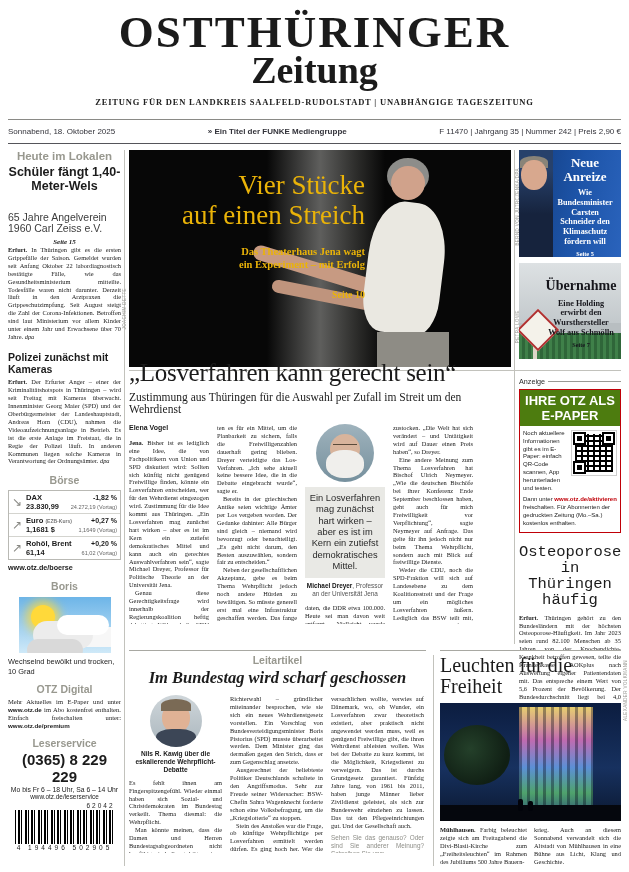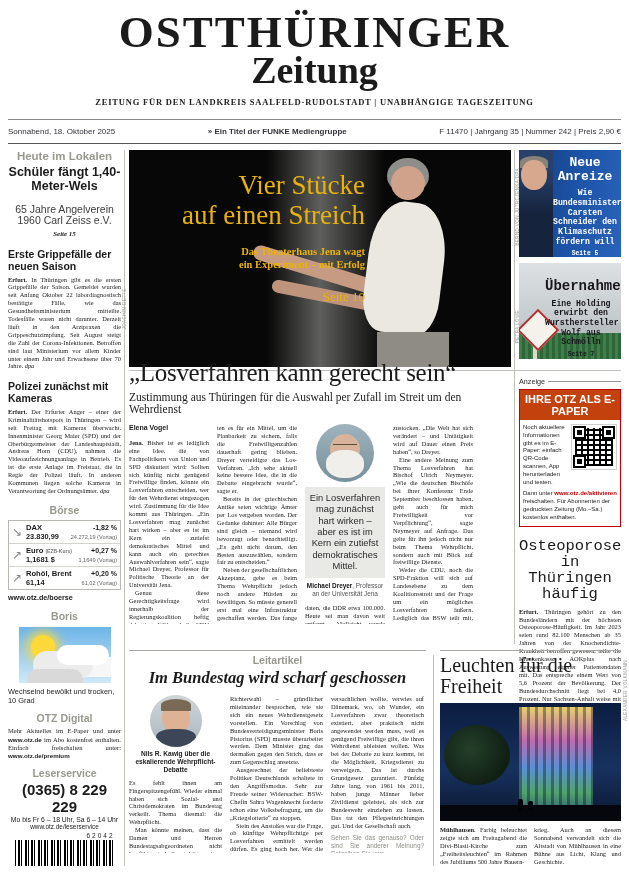--- a/index.html
+++ b/index.html
@@ -28,21 +28,21 @@
   .body-txt{font-size:6.4px;line-height:7.9px;text-align:justify;}
   .body-txt .lead{font-weight:bold;}
   .body-txt .src{font-style:italic;}
   .news-head{font-family:"Liberation Sans",sans-serif;font-weight:bold;font-size:10.5px;line-height:1.12;}
 
   
   .col-left{position:absolute;left:8px;top:150px;width:113px;height:716px;overflow:hidden;}
   .lt-title{font-family:"Liberation Sans",sans-serif;font-weight:bold;font-size:12.5px;
             line-height:1.1;text-align:center;margin-top:4px;}
   .lt-sub{font-family:"Liberation Sans",sans-serif;font-size:10.5px;color:#3c3c3c;
-          line-height:1.12;text-align:center;margin-top:10px;}
+          line-height:1.12;margin-top:18px;}
   .pgref{font-size:7px;font-weight:bold;font-style:italic;text-align:center;margin-top:3px;}
   .col-left .news-head{margin:11px 0 3px;}
   .boerse-box{border:1px solid #b9b9b4;margin-top:4px;font-family:"Liberation Sans",sans-serif;}
   .b-row{display:flex;align-items:center;padding:2px 3px;border-bottom:1px solid #d4d4cf;}
   .b-row:last-child{border-bottom:none;}
   .b-arrow{width:14px;font-size:12px;color:#8a8a85;line-height:1;}
   .b-main{flex:1;}
   .b-l1,.b-l2{display:flex;justify-content:space-between;align-items:baseline;}
   .b-name{font-weight:bold;font-size:7.6px;}
   .b-sfx{font-size:5px;color:#777;}
@@ -79,30 +79,30 @@
   .d-torso{position:absolute;left:238px;top:52px;width:76px;height:132px;border-radius:42% 42% 28% 28%;
            background:#eae8e1;transform:rotate(7deg);}
   .d-arm1{position:absolute;left:122px;top:112px;width:128px;height:15px;border-radius:8px;
           background:#c79a82;transform:rotate(17deg);}
   .d-arm2{position:absolute;left:142px;top:140px;width:118px;height:13px;border-radius:7px;
           background:#bf947d;transform:rotate(11deg);}
   .d-pants{position:absolute;left:248px;top:182px;width:72px;height:35px;background:#8e8c85;}
   .hero-text{position:absolute;left:6px;top:20px;width:230px;text-align:right;color:#eab308;}
   .hero-t{font-size:27px;line-height:30px;}
   .hero-s{font-size:10.5px;font-weight:bold;line-height:1.2;margin-top:16px;}
-  .hero-p{font-size:13px;font-weight:normal;margin-top:18px;}
+  .hero-p{font-size:10px;font-weight:bold;margin-top:18px;}
 
   
   .t1{position:absolute;left:519px;top:150px;width:102px;height:107px;overflow:hidden;
       background:linear-gradient(100deg,#123b7c,#1d54a8 55%,#2a63bc);color:#fff;}
   .t1 .man{position:absolute;left:-6px;top:0;width:40px;height:100%;
       background:linear-gradient(180deg,#27416b 18%,#16233d 60%);}
   .t1 .face{position:absolute;left:2px;top:10px;width:26px;height:30px;border-radius:48%;background:#d8a88e;}
   .t1 .hairm{position:absolute;left:1px;top:6px;width:28px;height:12px;border-radius:50% 50% 0 0;background:#5a4a3c;}
-  .t-text{position:absolute;left:34px;top:6px;width:64px;text-align:center;font-family:Liberation Mono, monospace;}
+  .t-text{position:absolute;left:34px;top:6px;width:64px;text-align:center;}
   .t-kick{font-size:13px;font-weight:bold;line-height:1.05;}
   .t-body{font-size:8.2px;font-weight:bold;line-height:1.18;margin-top:5px;}
   .t-page{font-size:6.3px;font-weight:bold;margin-top:4px;}
   .t2{position:absolute;left:519px;top:263px;width:102px;height:96px;overflow:hidden;
       background:linear-gradient(#dde1e3,#c3c9cc 62%,#b8bec1 62%);color:#16161c;}
   .t2 .wall{position:absolute;left:0;bottom:0;width:100%;height:26px;
       background:repeating-linear-gradient(90deg,#3f8049 0 3px,#2f6639 3px 6px);}
   .t2 .sign{position:absolute;left:4px;bottom:14px;width:26px;height:26px;background:#f4f2ea;
       border:2px solid #b03030;transform:rotate(45deg);}
   .t2 .post{position:absolute;left:14px;bottom:0;width:4px;height:16px;background:#ddd8c8;}
@@ -150,22 +150,22 @@
             line-height:1.2;text-align:center;margin-bottom:5px;}
   .leit-foot{margin-top:5px;font-family:"Liberation Sans",sans-serif;font-size:6.4px;
              line-height:1.25;color:#8e8e88;}
 
   
   .col-right{position:absolute;left:519px;top:377px;width:102px;}
   .anz{display:flex;align-items:center;gap:3px;font-family:"Liberation Sans",sans-serif;
        font-size:7.2px;color:#2a2a2a;}
   .anz::after{content:"";flex:1;border-top:1px solid #9a9a95;}
   .ep-box{border:1px solid #c00008;margin-top:3px;}
-  .ep-head{background:#c2410c;color:#fff;font-family:"Liberation Sans",sans-serif;
-           font-weight:bold;font-size:11px;text-align:center;padding:3px 0;}
+  .ep-head{background:#4d7c0f;color:#fff;font-family:"Liberation Sans",sans-serif;
+           font-weight:bold;font-size:13px;text-align:center;padding:3px 0;}
   .ep-body{display:flex;gap:3px;padding:4px 3px 2px;}
   .ep-txt{font-family:"Liberation Sans",sans-serif;font-size:6px;line-height:1.3;flex:1;}
   .qr{width:44px;height:44px;flex:0 0 auto;position:relative;border:1px solid #cfcfcf;background:#fff;
       background-image:repeating-linear-gradient(0deg,#000 0 2px,transparent 2px 5px),
                        repeating-linear-gradient(90deg,#000 0 2px,transparent 2px 6px);
       background-position:3px 3px;background-size:38px 38px;background-repeat:no-repeat;}
   .qr i{position:absolute;width:9px;height:9px;border:2px solid #000;background:#fff;}
   .qr i::after{content:"";position:absolute;inset:2px;background:#000;}
   .qr .q1{left:1px;top:1px;} .qr .q2{right:1px;top:1px;} .qr .q3{left:1px;bottom:1px;}
   .ep-foot{font-family:"Liberation Sans",sans-serif;font-size:6px;line-height:1.3;padding:2px 3px 4px;}
@@ -209,21 +209,20 @@
   <div class="vr" style="left:514px;top:150px;height:494px;"></div>
   <div class="vr" style="left:433px;top:655px;height:211px;"></div>
   <div class="hr" style="left:129px;top:370px;width:492px;"></div>
 
   <div class="col-left">
     <div class="seclabel" style="font-size:11.5px">Heute im Lokalen</div>
     <div class="lt-title">Schüler fängt 1,40-Meter-Wels</div>
     <div class="lt-sub">65 Jahre Angelverein 1960 Carl Zeiss e.V.</div>
     <div class="pgref">Seite 15</div>
 
-    <div class="news-head">Erste Grippefälle der neuen Saison</div>
     <p class="body-txt" style="margin:0"><span class="lead">Erfurt.</span> <span>In Thüringen gibt es die ersten Grippefälle der Saison. Gemeldet wurden seit Anfang Oktober 22 labordiagnostisch bestätigte Fälle, wie das Gesundheitsministerium mitteilte. Todesfälle waren nicht darunter. Derzeit läuft in den Arztpraxen die Grippeschutzimpfung. Seit August steigt die Zahl der Corona-Infektionen. Betroffen sind laut Ministerium vor allem Kinder unter einem Jahr und Erwachsene über 70 Jahre.</span> <span class="src">dpa</span></p>
 
     <div class="news-head">Polizei zunächst mit Kameras</div>
     <p class="body-txt" style="margin:0"><span class="lead">Erfurt.</span> <span>Der Erfurter Anger – einer der Kriminalitätshotspots in Thüringen – wird seit Freitag mit Kameras überwacht. Innenminister Georg Maier (SPD) und der Oberbürgermeister der Landeshauptstadt, Andreas Horn (CDU), nahmen die Videoaufzeichnungsanlage in Betrieb. Es ist die erste Anlage im Freistaat, die in Regie der Polizei läuft. In anderen Kommunen liegen solche Kameras in Verantwortung der Ordnungsämter.</span> <span class="src">dpa</span></p>
 
     <div class="seclabel" style="margin-top:9px">Börse</div>
     <div class="boerse-box">
       <div class="b-row">
         <span class="b-arrow">↘</span>
         <span class="b-main">

